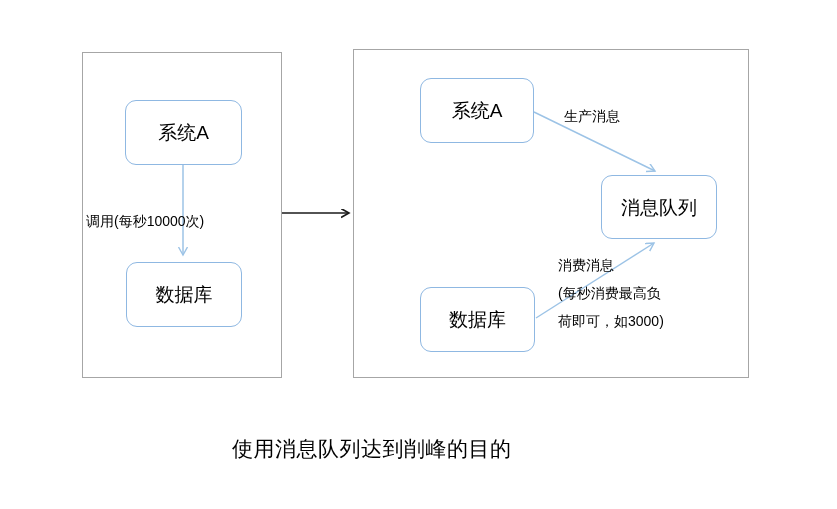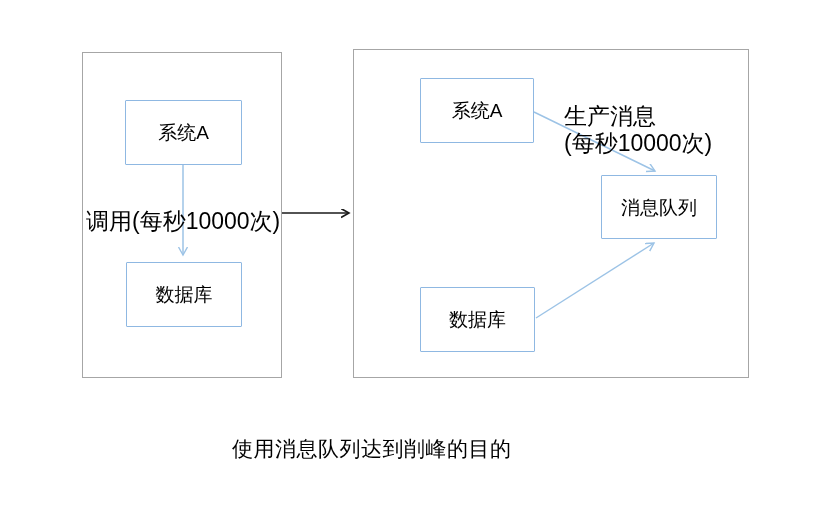--- a/index.html
+++ b/index.html
@@ -29,37 +29,37 @@
     border: 1.5px solid var(--panel-border, #a6a6a6);
     background: transparent;
     box-sizing: border-box;
   }
   .panel.left  { left: 82px;  top: 52px; width: 200px; height: 326px; }
   .panel.right { left: 353px; top: 49px; width: 396px; height: 329px; }
   .node {
     position: absolute;
     box-sizing: border-box;
     border: 1.5px solid var(--node-border, #8fb8e2);
-    border-radius: 1px;
+    border-radius: 11px;
     background: #ffffff;
     display: flex;
     align-items: center;
     justify-content: center;
     font-size: 19px;
     line-height: 1;
     white-space: nowrap;
   }
   .node.l-system   { left: 125px; top: 100px; width: 117px; height: 65px; }
   .node.l-database { left: 126px; top: 262px; width: 116px; height: 65px; }
   .node.r-system   { left: 420px; top: 78px;  width: 114px; height: 65px; }
   .node.r-queue    { left: 601px; top: 175px; width: 116px; height: 64px; }
   .node.r-database { left: 420px; top: 287px; width: 115px; height: 65px; }
   .edge-label {
     position: absolute;
-    font-size: 23px;
+    font-size: 14px;
     line-height: 27px;
     white-space: nowrap;
   }
   .edge-label.call    { left: 86px;  top: 209px; line-height: 24px; }
   .edge-label.produce { left: 564px; top: 103px; }
   .edge-label.consume { left: 558px; top: 251px; line-height: 28px; }
   .caption {
     position: absolute;
     left: 232px;
     top: 435px;
@@ -96,19 +96,23 @@
   <div class="node l-database">数据库</div>
 
   <div class="edge-label call">调用(每秒10000次)</div>
 
   <div class="node r-system">系统A</div>
   <div class="node r-queue">消息队列</div>
   <div class="node r-database">数据库</div>
 
   <div class="edge-label produce">
     <div>生产消息</div>
-    <div>(每秒10000次)</div>
   </div>
 
+  <div class="edge-label consume">
+    <div>消费消息</div>
+    <div>(每秒消费最高负</div>
+    <div>荷即可，如3000)</div>
+  </div>
 
   <div class="caption">使用消息队列达到削峰的目的</div>
 
 </div>
 
 </body></html>

